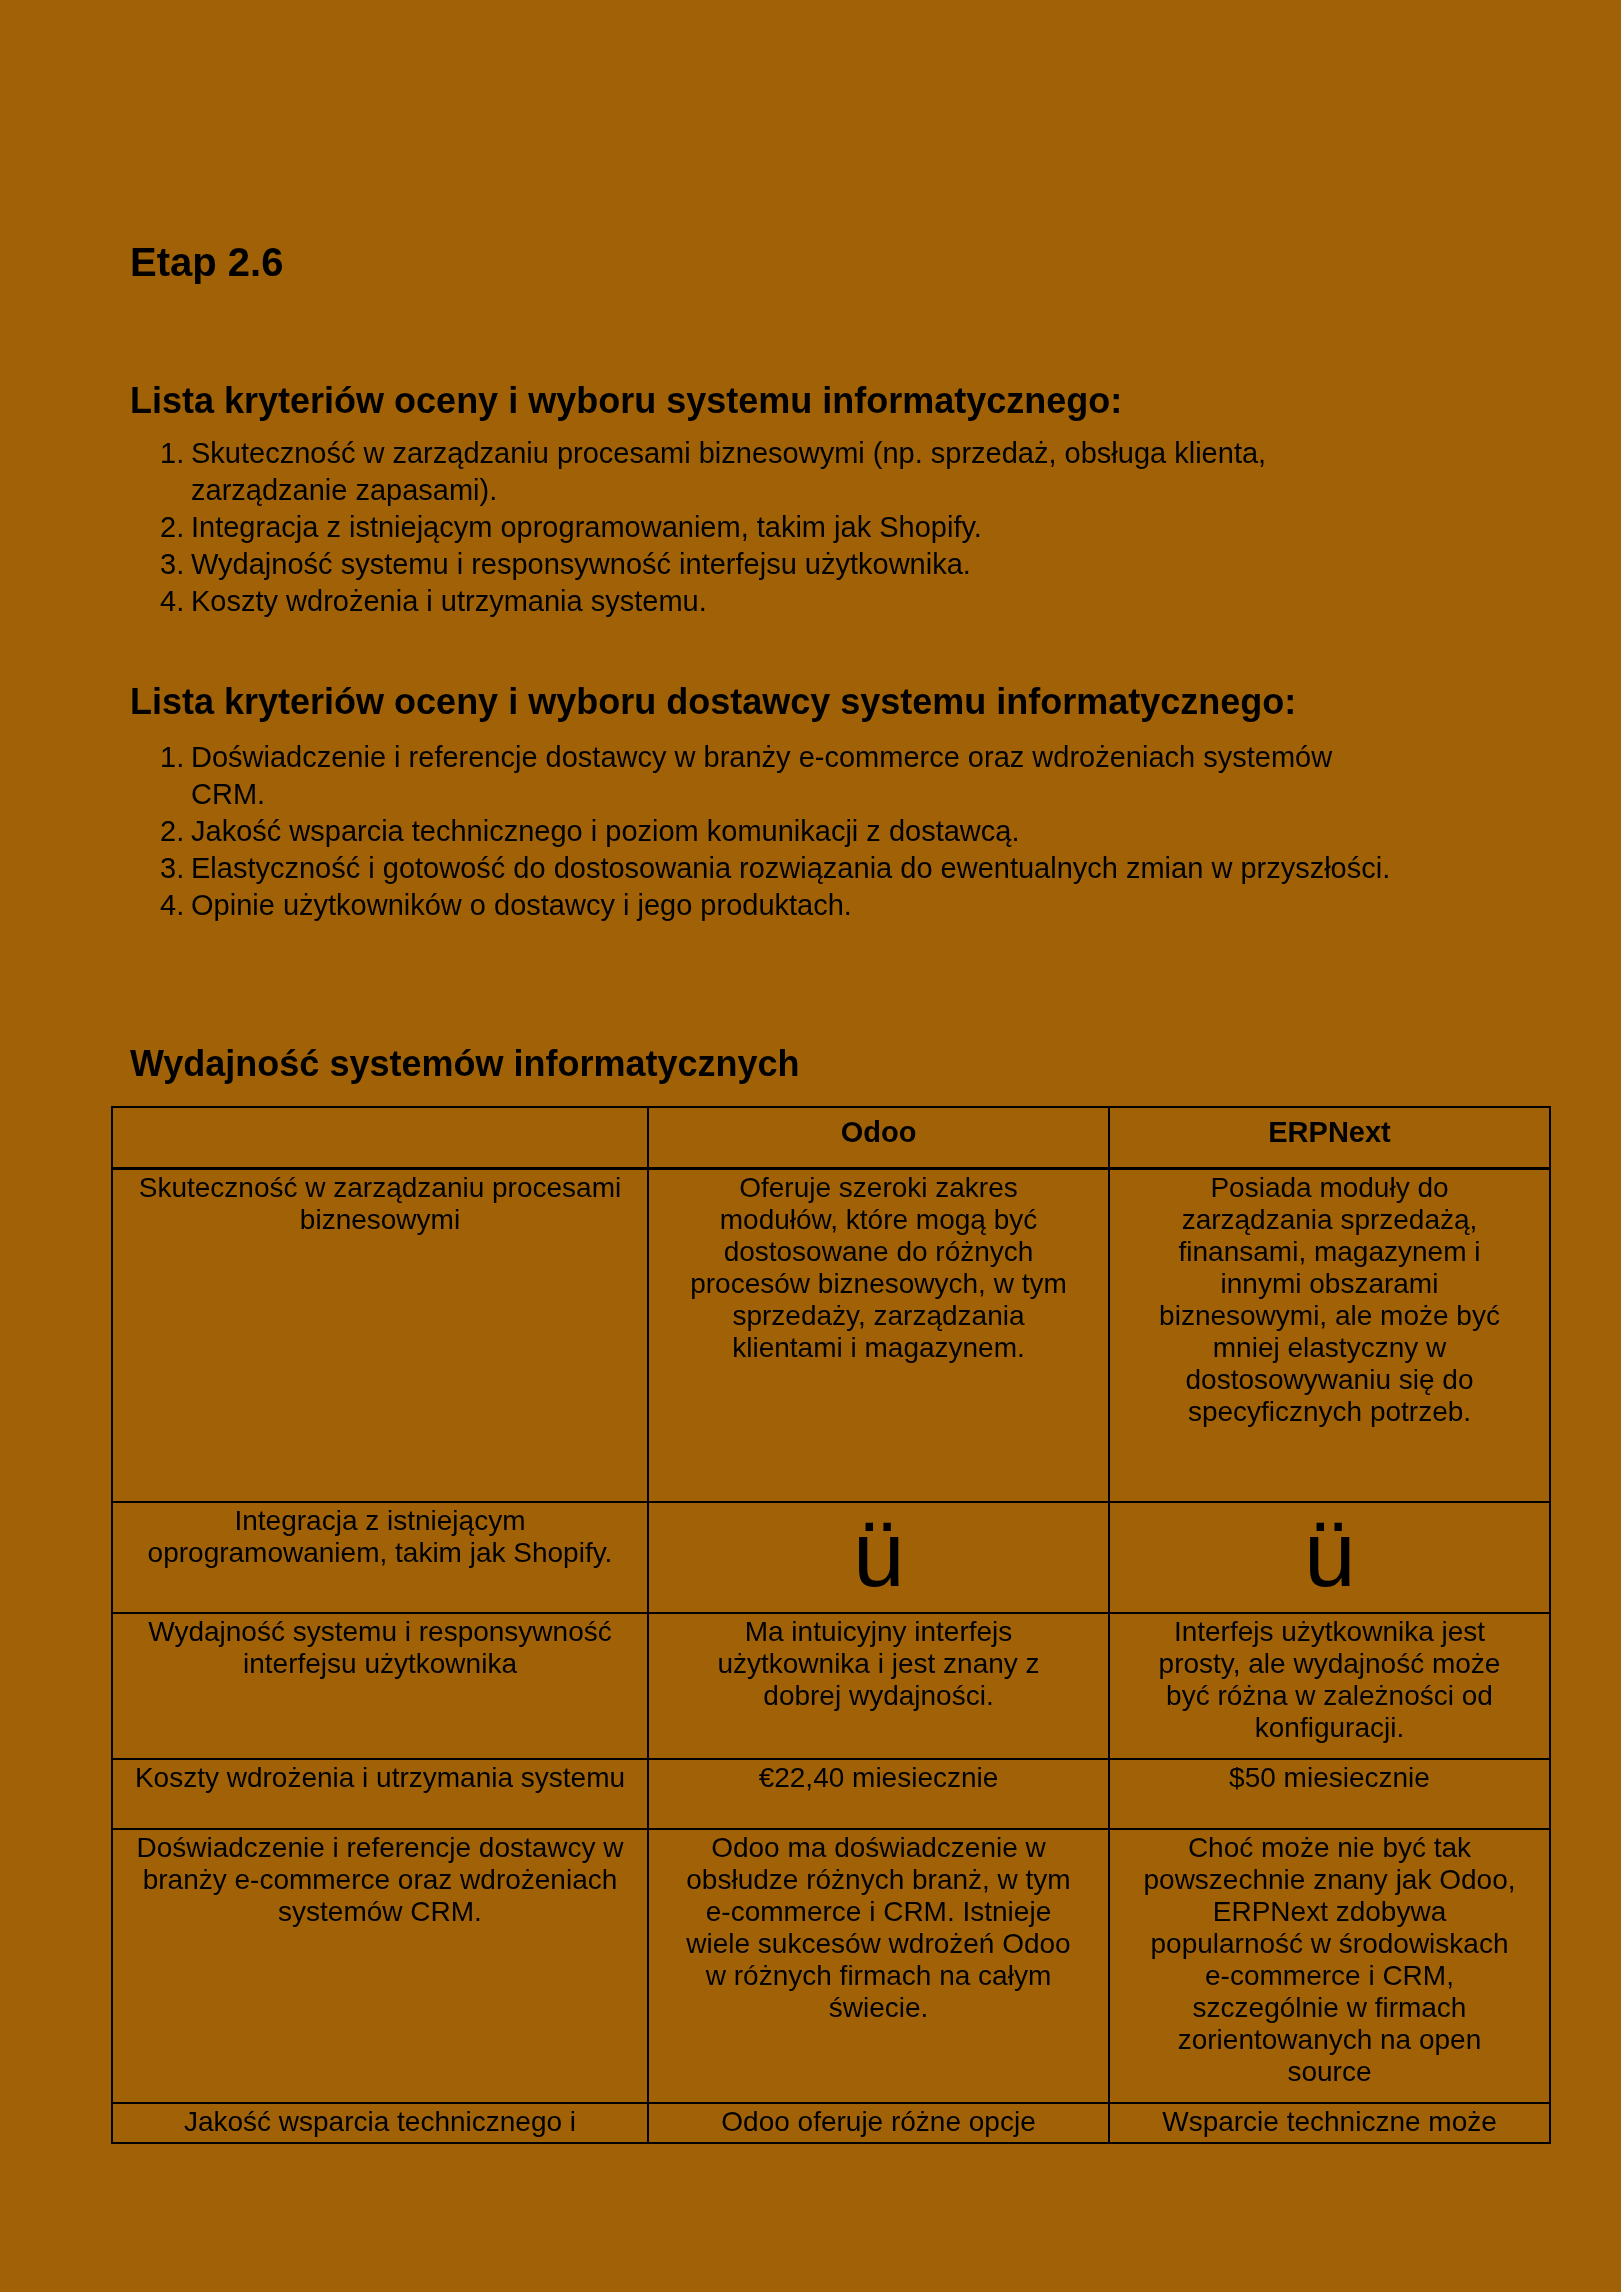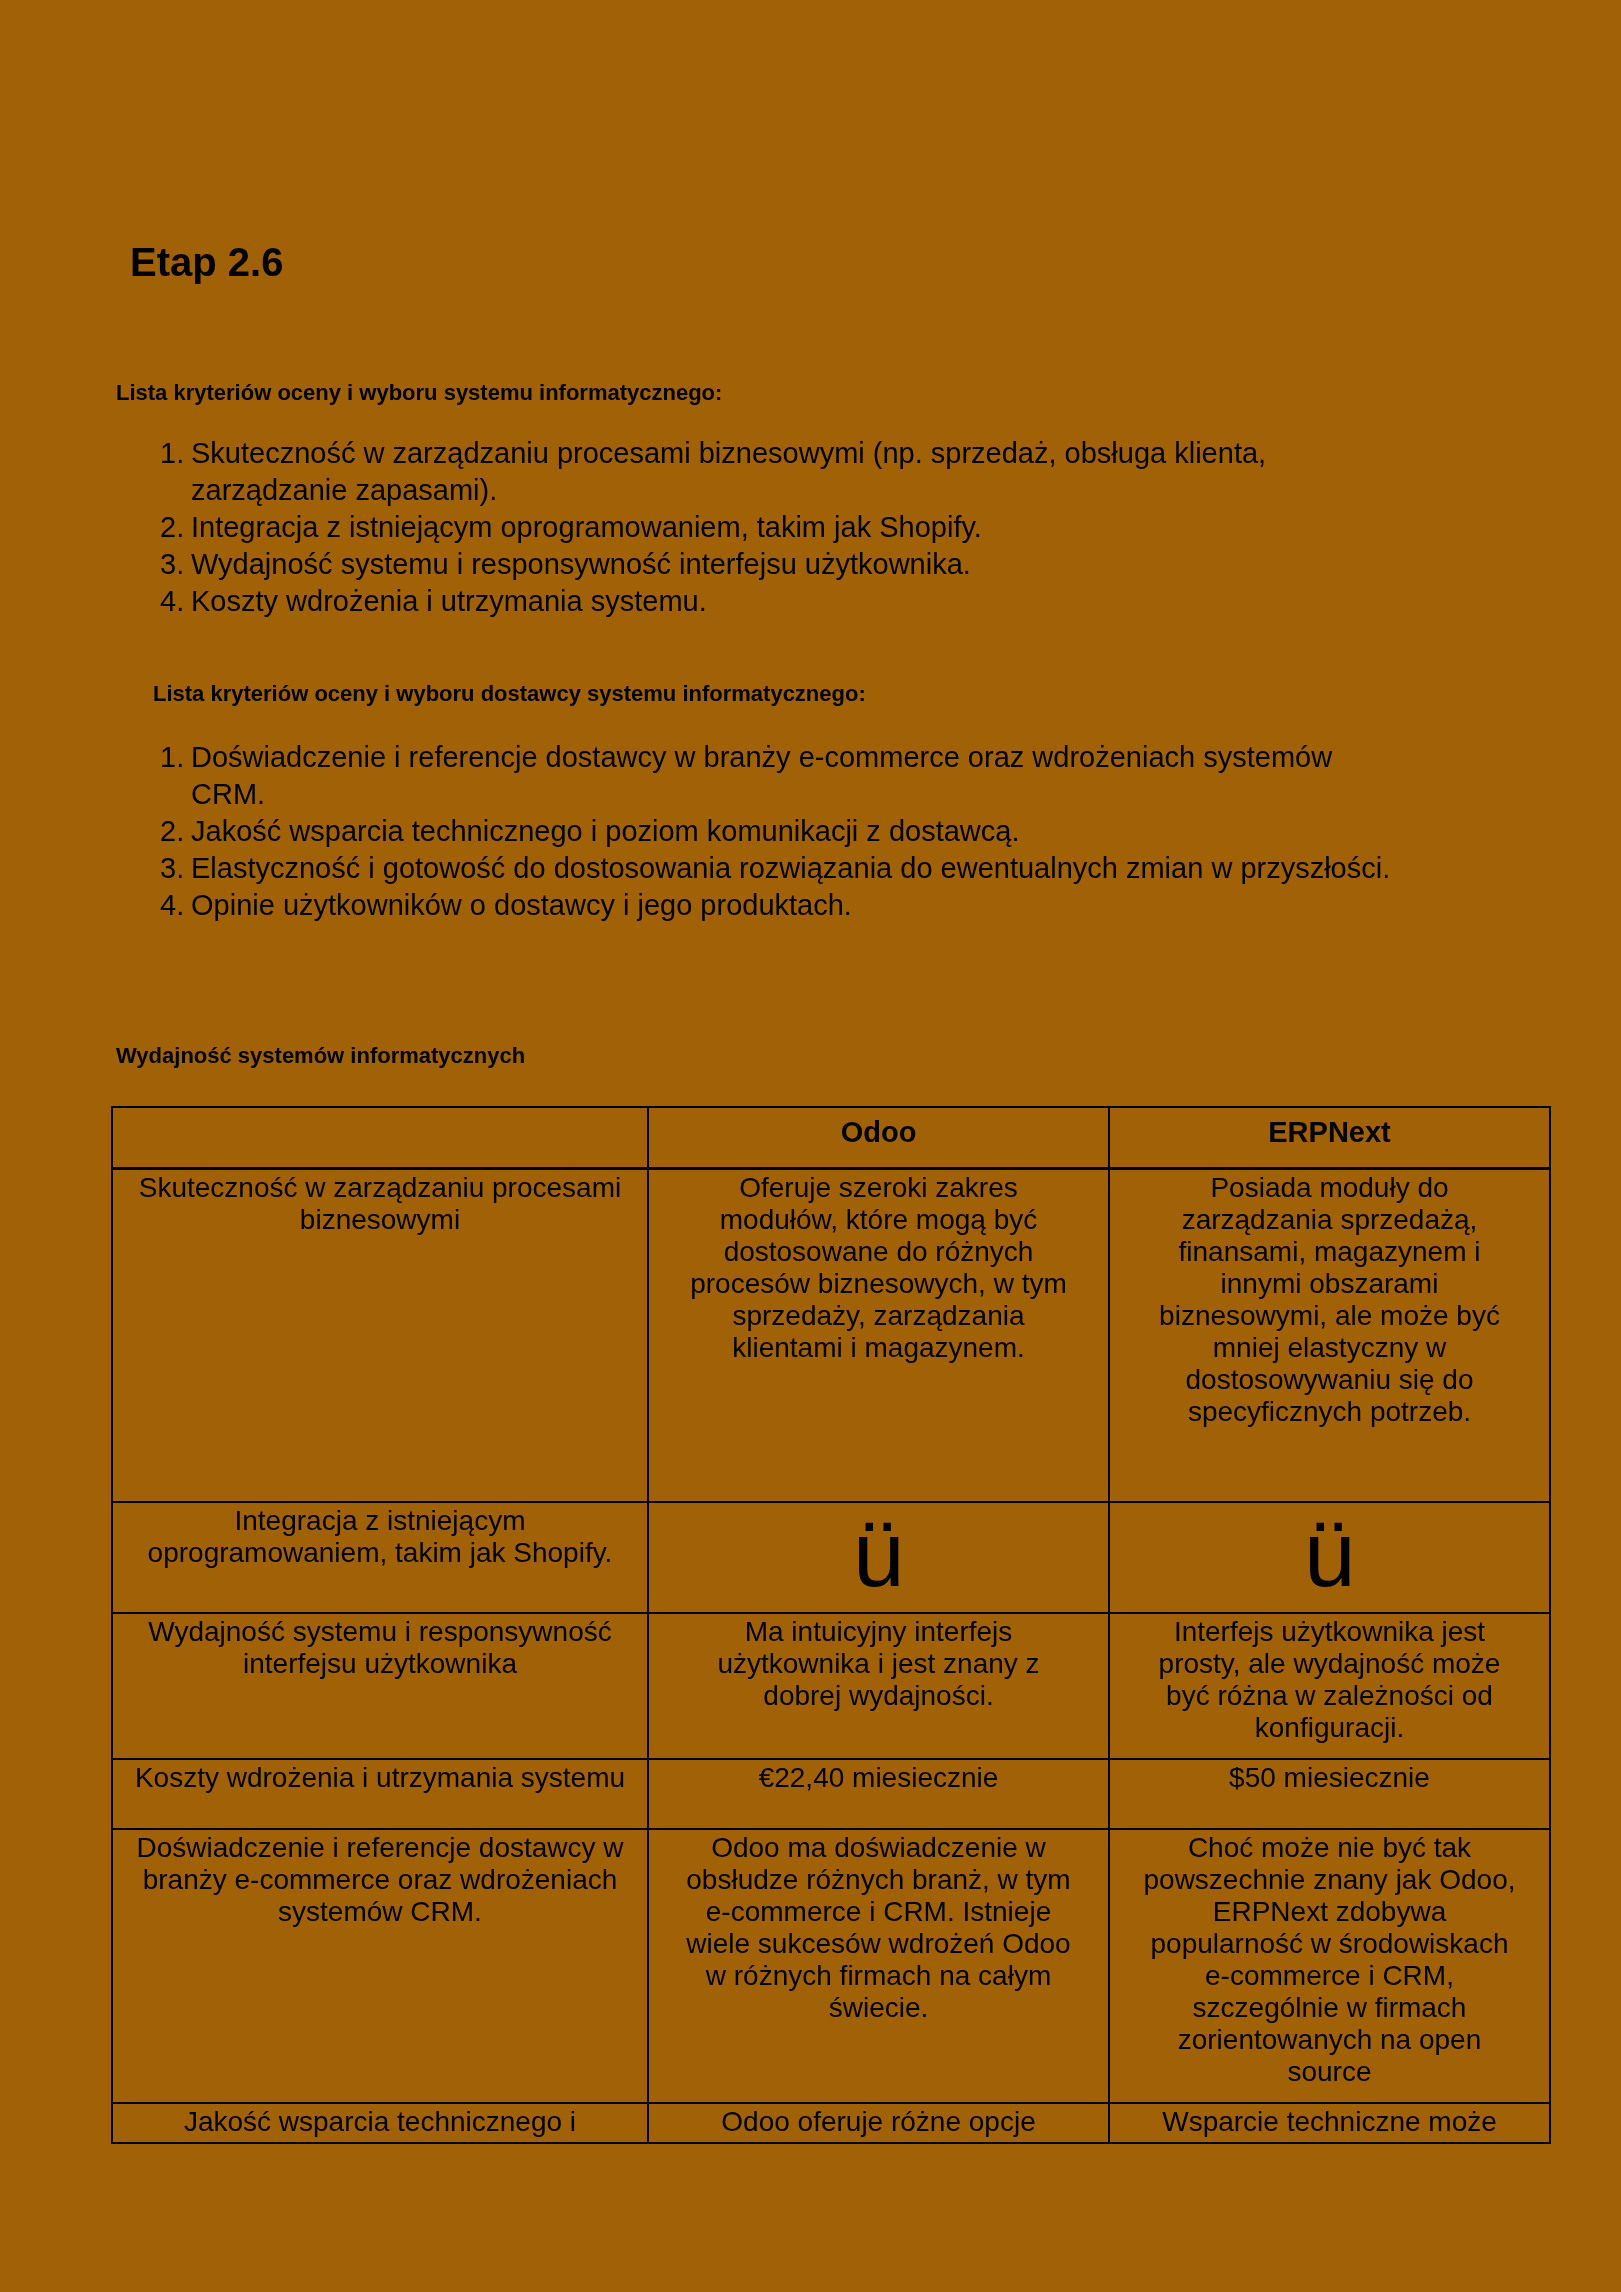--- a/index.html
+++ b/index.html
@@ -15,27 +15,27 @@
   .doc-title {
     position: absolute;
     left: 130px;
     top: 240px;
     font-size: 40px;
     font-weight: bold;
     margin: 0;
   }
   .sec-heading {
     position: absolute;
-    left: 116px;
-    font-size: 22px;
+    left: 130px;
+    font-size: 36px;
     font-weight: bold;
     margin: 0;
   }
   .h-system   { top: 380px; }
-  .h-vendor   { top: 681px; margin-left: 37px; }
+  .h-vendor   { top: 681px; }
   .h-compare  { top: 1043px; }
   .num-list {
     position: absolute;
     left: 160px;
     width: 1264px;
     font-size: 29px;
     line-height: 37px;
   }
   .l-system { top: 435px; }
   .l-vendor { top: 739px; }

